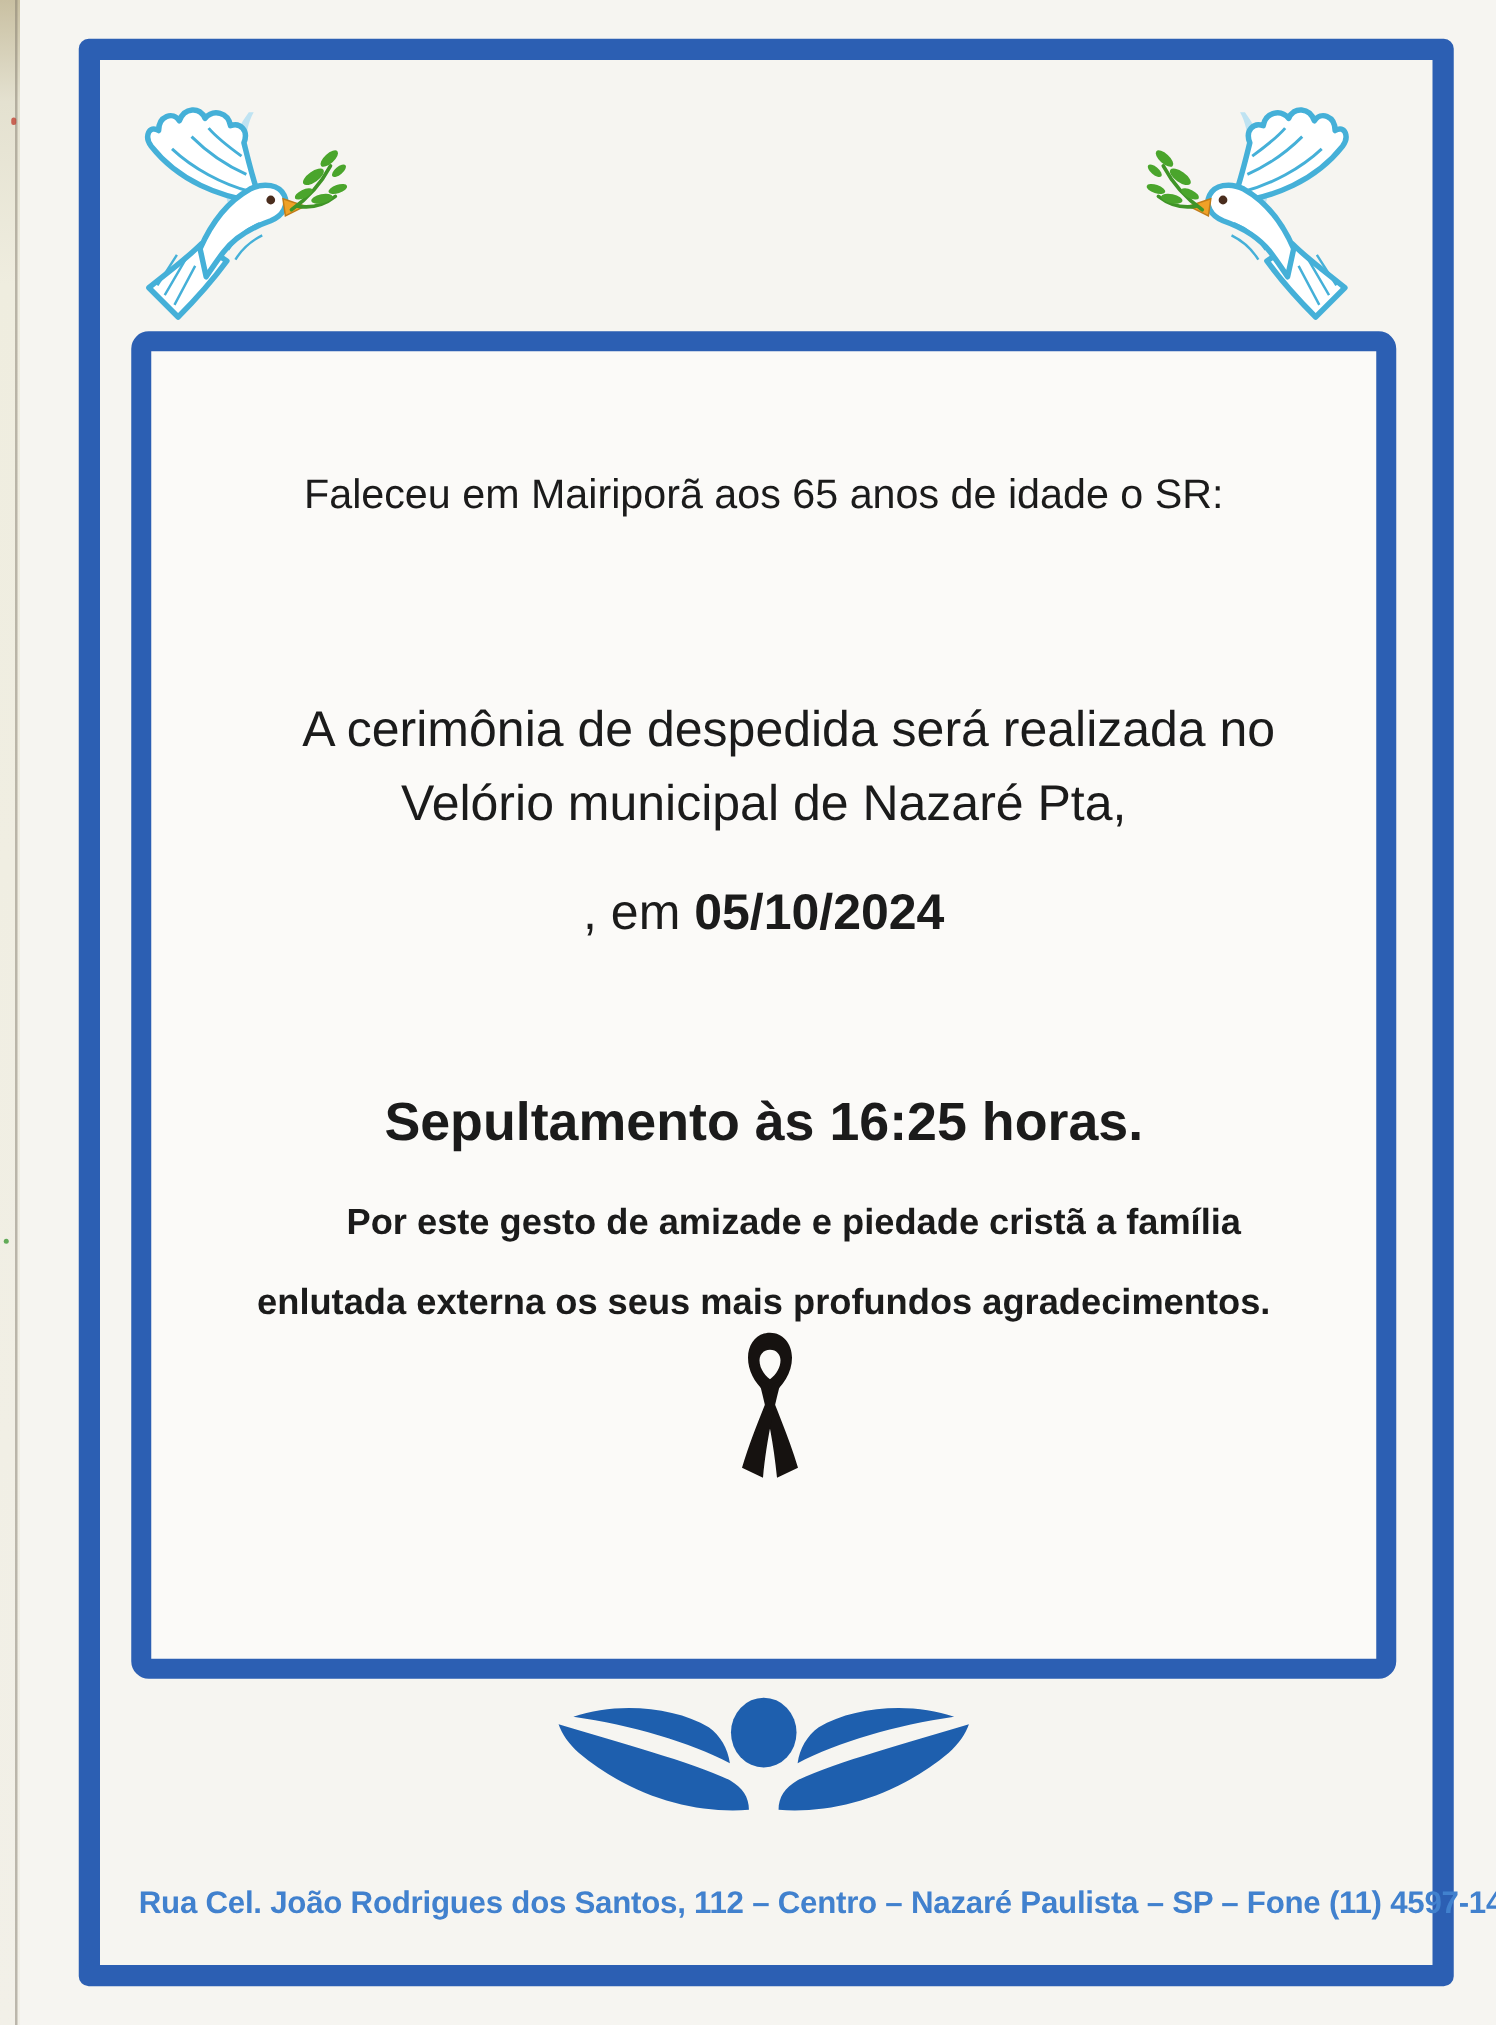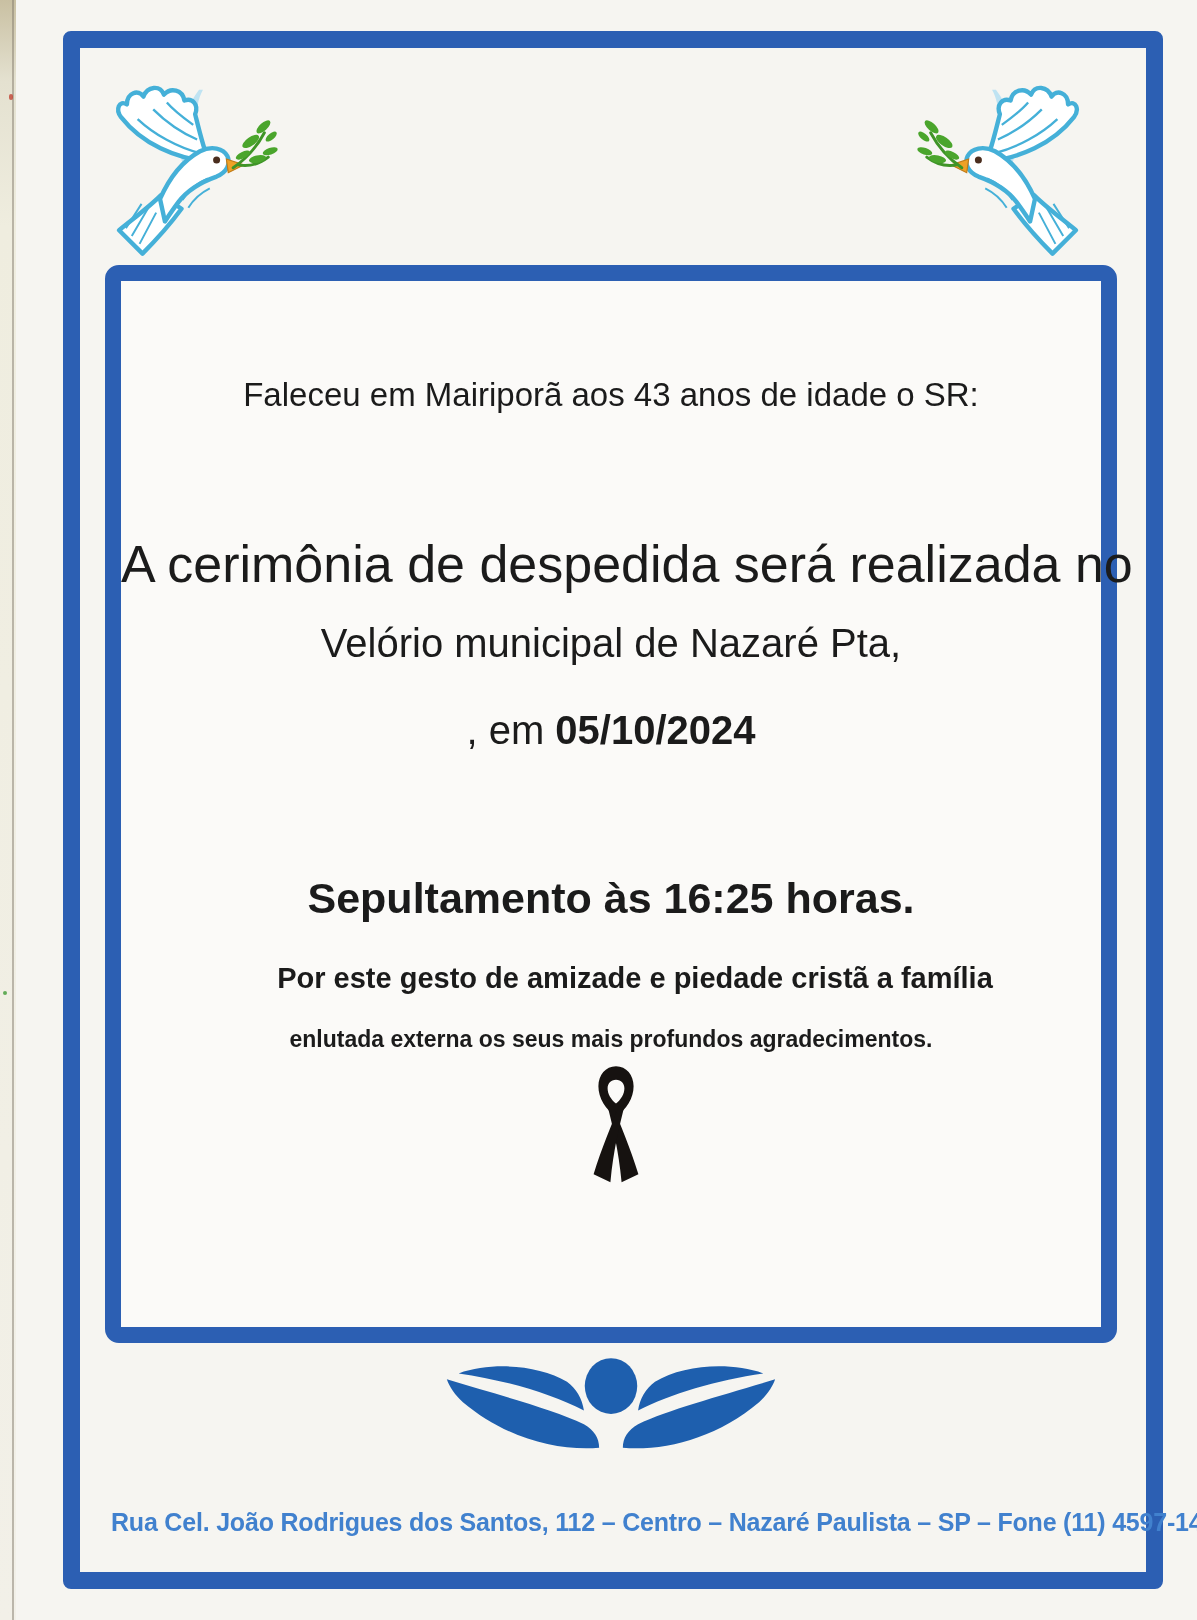--- a/index.html
+++ b/index.html
@@ -40,27 +40,27 @@
   .dove-right{left:916px;transform:scaleX(-1);}
   .dove svg{width:100%;height:100%;}
 
   .t{
     position:absolute;left:121px;width:980px;text-align:center;
     color:var(--text_black,#1b1b1b);
     white-space:nowrap;
   }
   .line1{top:376px;font-size:33px;}
   .name{top:438px;font-size:42px;font-weight:700;color:var(--name_blue,#3a6cc4);letter-spacing:.5px;}
-  .line2{top:534px;font-size:52px;}
+  .line2{top:562px;font-size:40px;padding-left:20px;}
   .line3{top:621px;font-size:40px;}
   .line4{top:708px;font-size:40px;}
   .line4 b{font-weight:700;}
   .burial{top:874px;font-size:43px;font-weight:700;}
   .thanks1{top:962px;font-size:29px;font-weight:700;padding-left:24px;}
-  .thanks2{top:1026px;font-size:23px;font-weight:700;}
+  .thanks2{top:1026px;font-size:29px;font-weight:700;}
 
   .ribbon{position:absolute;left:576px;top:1062px;width:80px;height:126px;}
   .ribbon svg{width:100%;height:100%;}
 
   .logo{position:absolute;left:401px;top:1348px;width:420px;height:110px;}
   .logo svg{width:100%;height:100%;}
 
   .company{
     top:1472px;left:111px;width:1000px;
     font-size:32px;font-weight:700;font-style:italic;
@@ -149,21 +149,21 @@
         <ellipse cx="178" cy="99" rx="9" ry="3.8" transform="rotate(-12 178 99)"></ellipse>
         <ellipse cx="191" cy="91" rx="8" ry="3.4" transform="rotate(-18 191 91)"></ellipse>
         <ellipse cx="163" cy="95" rx="8" ry="3.4" transform="rotate(-26 163 95)"></ellipse>
         <ellipse cx="192" cy="76" rx="7" ry="3.2" transform="rotate(-40 192 76)"></ellipse>
       </g>
     </svg>
   </div>
 
   <div class="inner-box"></div>
 
-  <div class="t line1">Faleceu em Mairiporã aos 43 anos de idade o SR:</div>
+  <div class="t line1">Faleceu em Mairiporã aos 65 anos de idade o SR:</div>
   <div class="t line2">A cerimônia de despedida será realizada no</div>
   <div class="t line3">Velório municipal de Nazaré Pta,</div>
   <div class="t line4"><span>, em </span><b>05/10/2024</b></div>
   <div class="t burial">Sepultamento às 16:25 horas.</div>
   <div class="t thanks1">Por este gesto de amizade e piedade cristã a família</div>
   <div class="t thanks2">enlutada externa os seus mais profundos agradecimentos.</div>
 
   <div class="ribbon">
     <svg viewBox="0 0 100 155" aria-hidden="true">
       <g fill="#161210">

